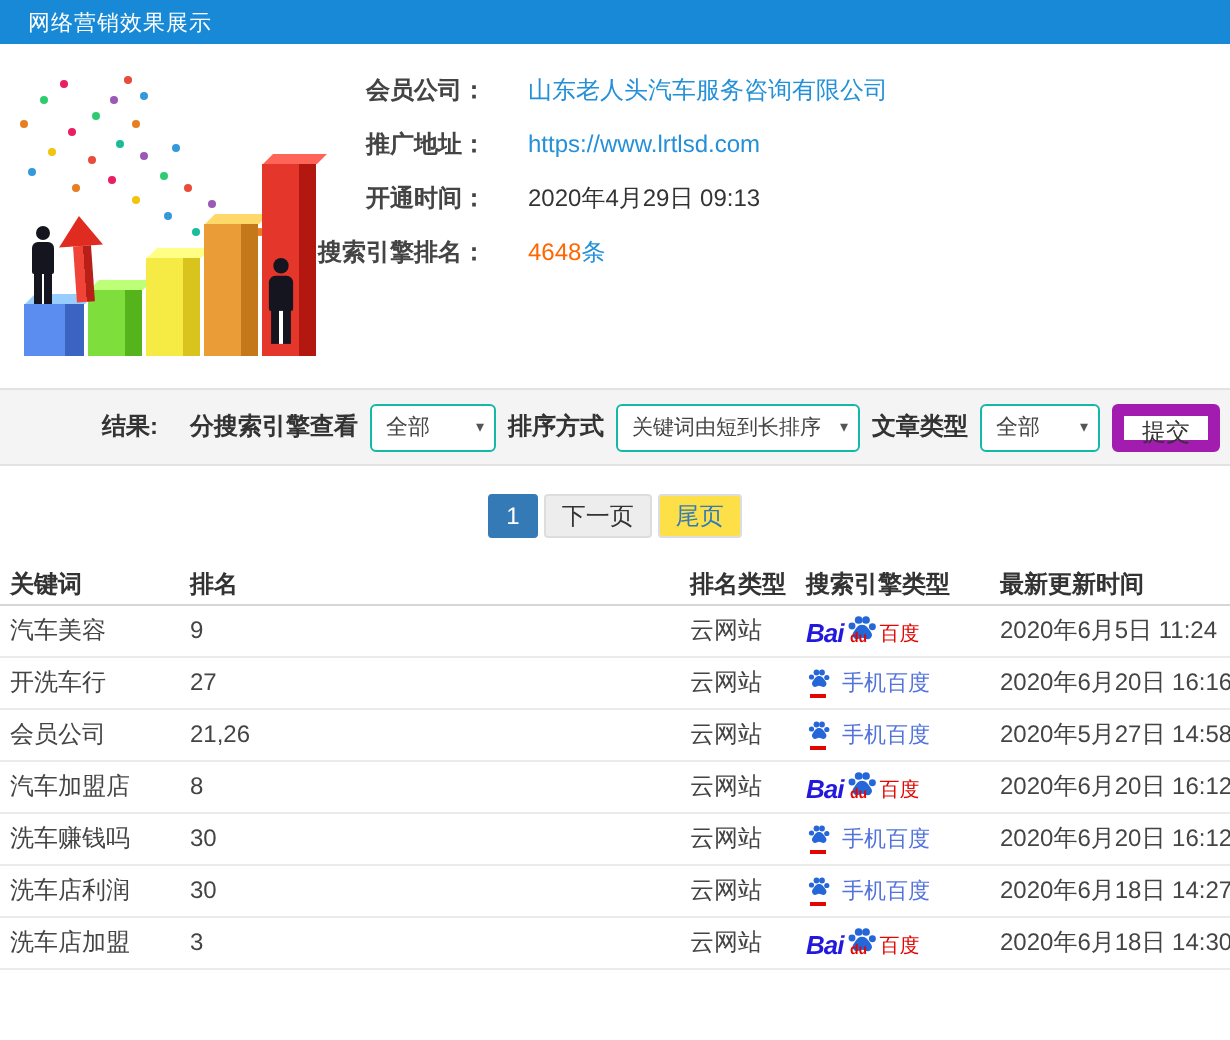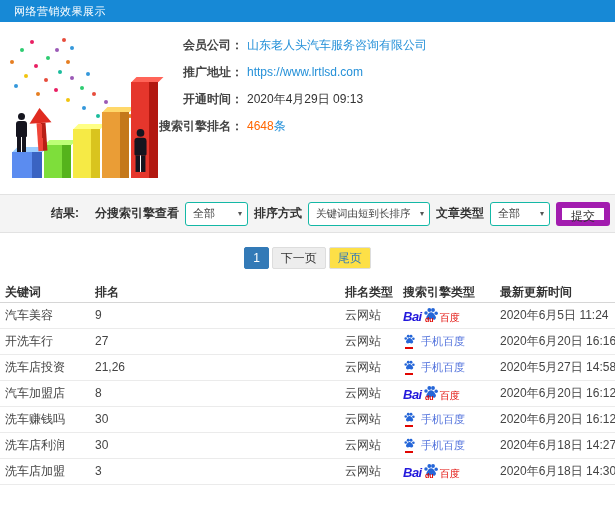--- a/index.html
+++ b/index.html
@@ -55,21 +55,21 @@
   .person .torso { width:11px; height:16px; background:#15151f; border-radius:3px 3px 1px 1px; margin:0 auto; }
   .person .legs { width:9px; height:15px; margin:0 auto;
     background:linear-gradient(to right,#15151f 42%,#fff 42%,#fff 58%,#15151f 58%); }
   .person-1 { left:16px; bottom:38px; }
   .person-2 { left:135px; bottom:20px; transform:scale(1.1); }
 
   
   .info { position:absolute; left:150px; top:36px; width:430px; }
   .info-row { display:flex; align-items:center; height:18px; margin-bottom:9px; font-size:12px; }
   .info-label { width:93px; text-align:right; font-weight:bold; color:#444; white-space:nowrap; }
-  .info-value { margin-left:4px; color:#333; }
+  .info-value { margin-left:21px; color:#333; }
   .info-link { color:#2490d8; text-decoration:none; cursor:pointer; }
   .rank-count-num { color:#f60; }
   .rank-count-unit { color:#2490d8; }
 
   
   .filter-bar { position:absolute; left:0; top:194px; width:615px; height:39px;
     background:#f4f4f4; border-top:1px solid #e2e2e2; border-bottom:1px solid #e2e2e2;
     display:flex; align-items:center; padding:0 5px 0 8px; }
   .result-label { font-weight:bold; font-size:12px; color:#333;margin-left:43px; }
   .filter-controls { margin-left:auto; display:flex; align-items:center; gap:6px;justify-content:center; }
@@ -244,21 +244,21 @@
         <circle cx="15" cy="4.5" r="2.9"></circle>
                   <circle cx="19.8" cy="9.5" r="2.6"></circle>
         <path d="M12 8c-3.2 0-4.2 2.6-5.7 4.6S4.2 16.2 6.2 18.2s4.1-.4 5.8-.4 4.3 2.4 6.3.4 1.2-3.6-.3-5.6S15.2 8 12 8z"></path>
       </svg>
     </span>
     <span class="mb-text">手机百度</span>
   </span></td>
     <td class="time">2020年6月20日 16:16</td>
   </tr>
         <tr>
-    <td class="kw">洗车店投资</td>
+    <td class="kw">会员公司</td>
     <td class="rank">21,26</td>
     <td class="rt">云网站</td>
     <td class="eng"><span class="mblogo">
     <span class="mb-icon">
       <svg viewBox="0 0 24 24">
         <circle cx="4.5" cy="9" r="2.6"></circle>
                   <circle cx="9.5" cy="4.5" r="2.9"></circle>
         <circle cx="15" cy="4.5" r="2.9"></circle>
                   <circle cx="19.8" cy="9.5" r="2.6"></circle>
         <path d="M12 8c-3.2 0-4.2 2.6-5.7 4.6S4.2 16.2 6.2 18.2s4.1-.4 5.8-.4 4.3 2.4 6.3.4 1.2-3.6-.3-5.6S15.2 8 12 8z"></path>

